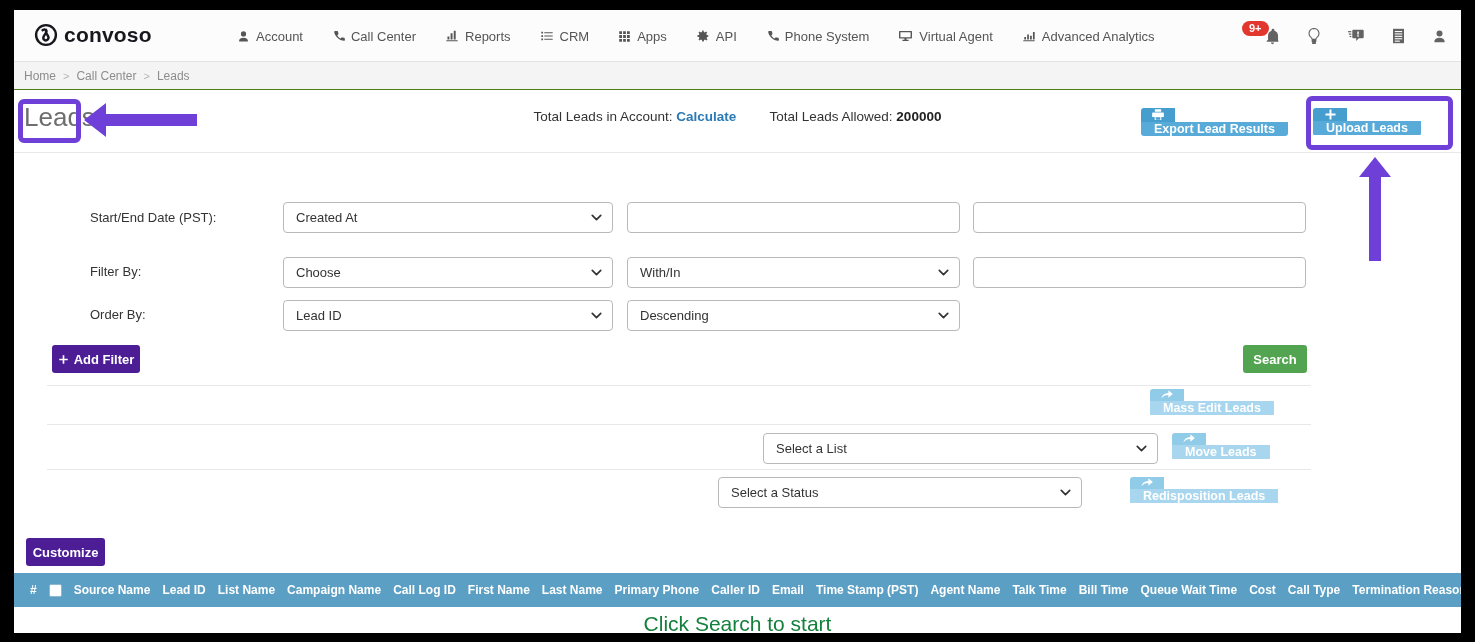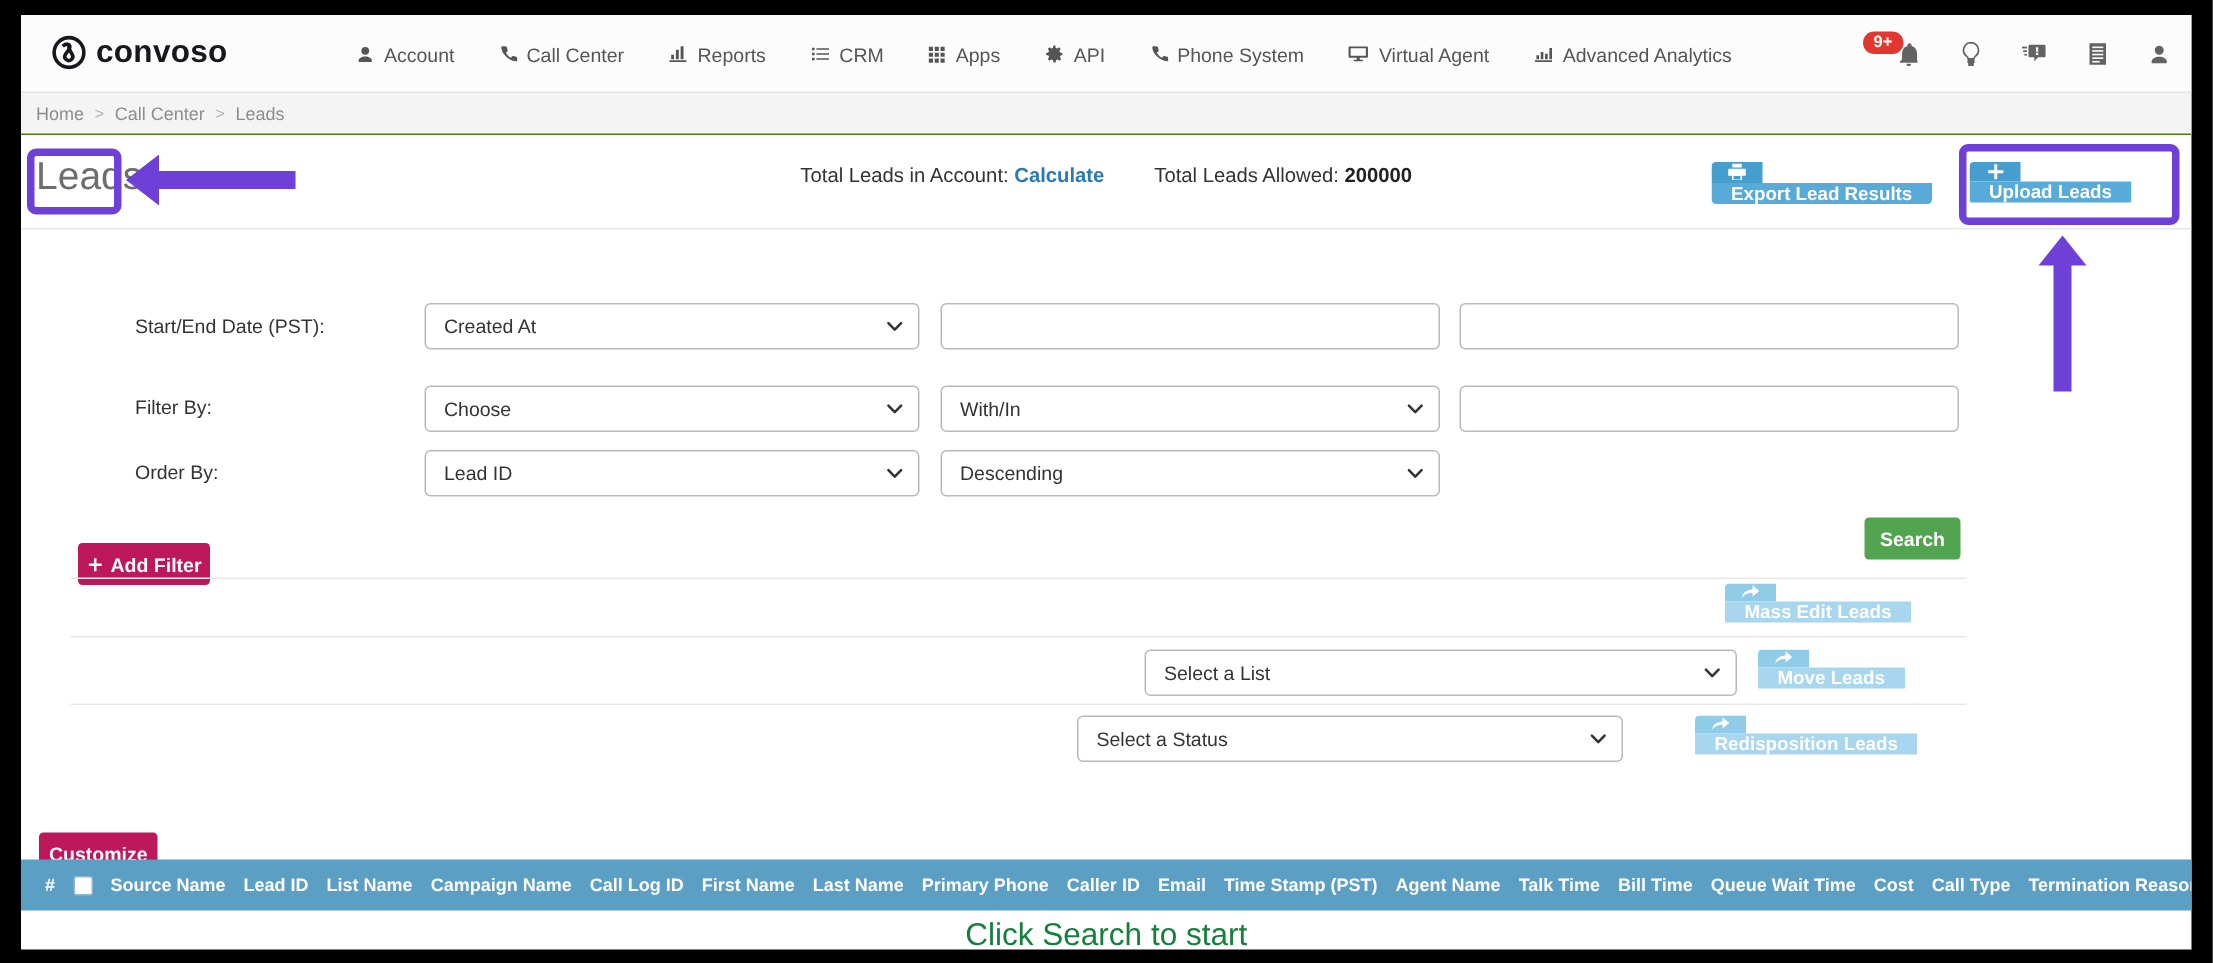--- a/index.html
+++ b/index.html
@@ -34,21 +34,21 @@
   
   .btn-split { position:absolute; height:28px; display:flex; border-radius:3px; overflow:hidden; cursor:pointer;flex-direction:column; }
   .btn-split .ic { width:34px; display:flex; align-items:center; justify-content:center; background:#459ecd; }
   .btn-split .lbl { display:flex; align-items:center; padding:0 13px; background:#58abd8; color:#fff; font-size:12.5px; font-weight:600; white-space:nowrap; }
   .btn-split svg { fill:#fff; }
   .btn-split.disabled .ic { background:#90cbe7; }
   .btn-split.disabled .lbl { background:#a8d6ee; }
 
   .btn { position:absolute; height:28px; display:flex; align-items:center; justify-content:center; gap:5px; border-radius:3px; color:#fff; font-size:13px; font-weight:600; cursor:pointer; }
   .btn svg { fill:#fff; }
-  .btn-blue { background:#be185d;margin-top:17px; }
+  .btn-blue { background:#4c1d95; }
   .btn-green { background:#52a451; }
 
   
   .flabel { position:absolute; left:40px; font-size:13px; color:#333;margin-left:36px; }
   .select { position:absolute; height:31px; border:1px solid #b9b9b9; border-radius:4px; background:#fff; display:flex; align-items:center; padding:0 30px 0 12px; font-size:13px; color:#333; cursor:pointer; }
   .select svg { position:absolute; right:10px; top:11px; stroke:#333; fill:none; stroke-width:2; stroke-linecap:round; stroke-linejoin:round; }
   .tinput { position:absolute; height:31px; border:1px solid #b9b9b9; border-radius:4px; background:#fff; padding:0 10px; font-size:13px; color:#333; font-family:"Liberation Sans",sans-serif; }
 
   
   .thead { position:absolute; left:0; top:563px; width:1447px; height:34px; background:#5b9fc4; display:flex; align-items:center; gap:12px; padding-left:16px; overflow:hidden; }

